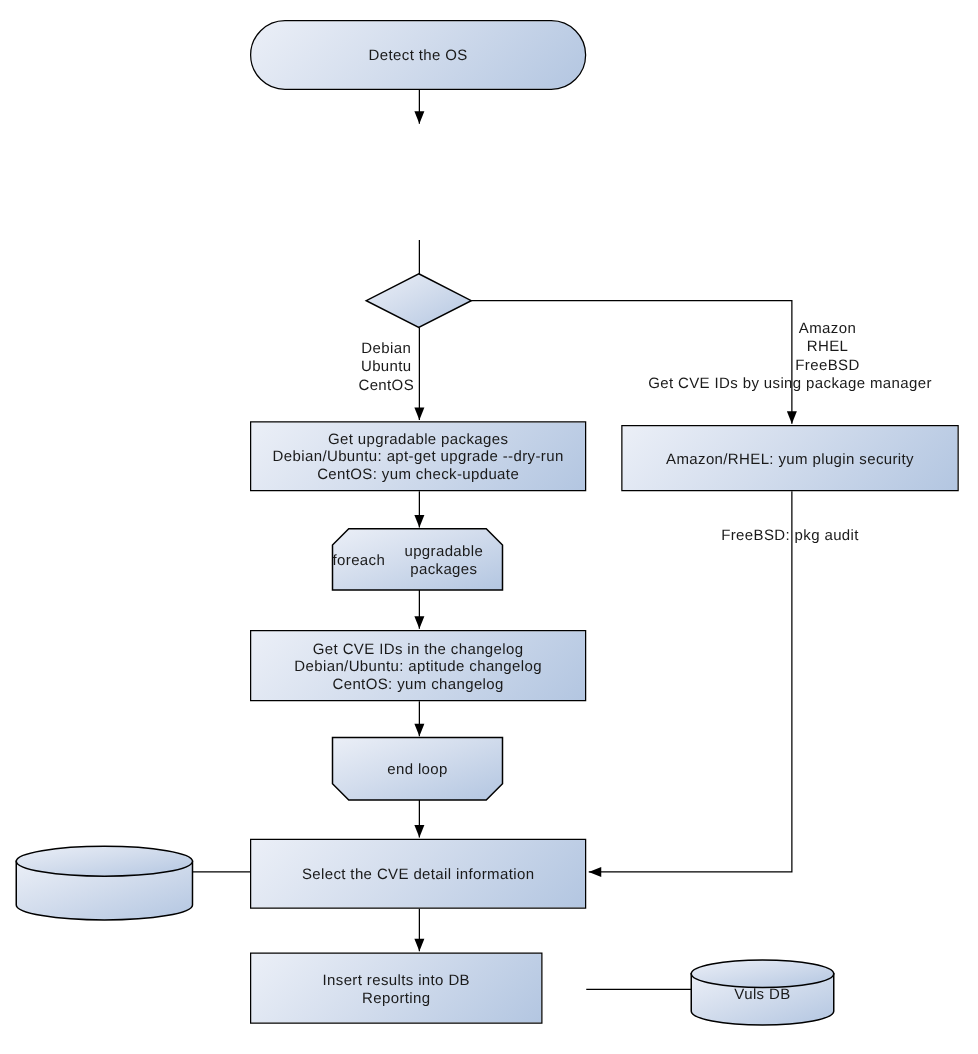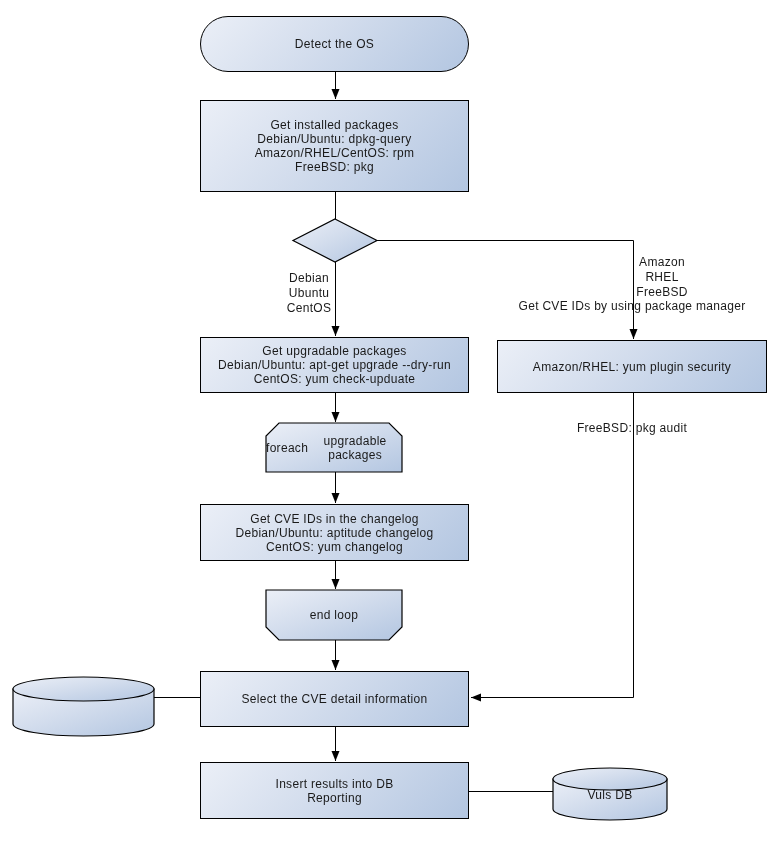--- a/index.html
+++ b/index.html
@@ -24,21 +24,21 @@
     position:absolute; font-size:12px; line-height:15px; letter-spacing:0.3px;
     text-align:center;
   }
   
   #box-detect     { left:200px; top:16px;  width:269px; height:56px;border-radius:28px; }
   #box-installed  { left:200px; top:100px; width:269px; height:92px; }
   #box-upgradable { left:200px; top:337px; width:269px; height:56px; }
   #box-pkgmgr     { left:497px; top:340px; width:270px; height:53px;gap:47px; }
   #box-changelog  { left:200px; top:504px; width:269px; height:57px; }
   #box-select     { left:200px; top:671px; width:269px; height:56px; }
-  #box-insert     { left:200px; top:762px; width:269px; height:57px; }
+  #box-insert     { left:200px; top:762px; width:234px; height:57px; }
   
   #lbl-foreach { left:266px; top:423px; width:136px; height:49px; }
   #lbl-endloop { left:266px; top:590px; width:136px; height:50px; }
   #lbl-cvedb   { left:13px;  top:692px; width:141px; height:24px; }
   #lbl-vulsdb  { left:553px; top:783px; width:114px; height:24px; }
   
   #lbl-branch-left  { left:277px; top:271px; width:64px; }
   #lbl-branch-right { left:628px; top:255px; width:68px; }
 </style>
 </head>
@@ -87,26 +87,20 @@
     <g>
       <path d="M553,779 L553,809 A57,11 0 0 0 667,809 L667,779 Z" fill="url(#nodeGrad)" stroke="#000000" stroke-width="1.2"></path>
       <ellipse cx="610" cy="779" rx="57" ry="11" fill="url(#nodeGrad)" stroke="#000000" stroke-width="1.2"></ellipse>
     </g>
   </svg>
 
   <div class="box" id="box-detect">
     <div>Detect the OS</div>
   </div>
 
-  <div class="box" id="box-installed">
-    <div>Get installed packages</div>
-    <div>Debian/Ubuntu: dpkg-query</div>
-    <div>Amazon/RHEL/CentOS: rpm</div>
-    <div>FreeBSD: pkg</div>
-  </div>
 
   <div class="box" id="box-upgradable">
     <div>Get upgradable packages</div>
     <div>Debian/Ubuntu: apt-get upgrade --dry-run</div>
     <div>CentOS: yum check-upduate</div>
   </div>
 
   <div class="box" id="box-pkgmgr">
     <div>Get CVE IDs by using package manager</div>
     <div>Amazon/RHEL: yum plugin security</div>

